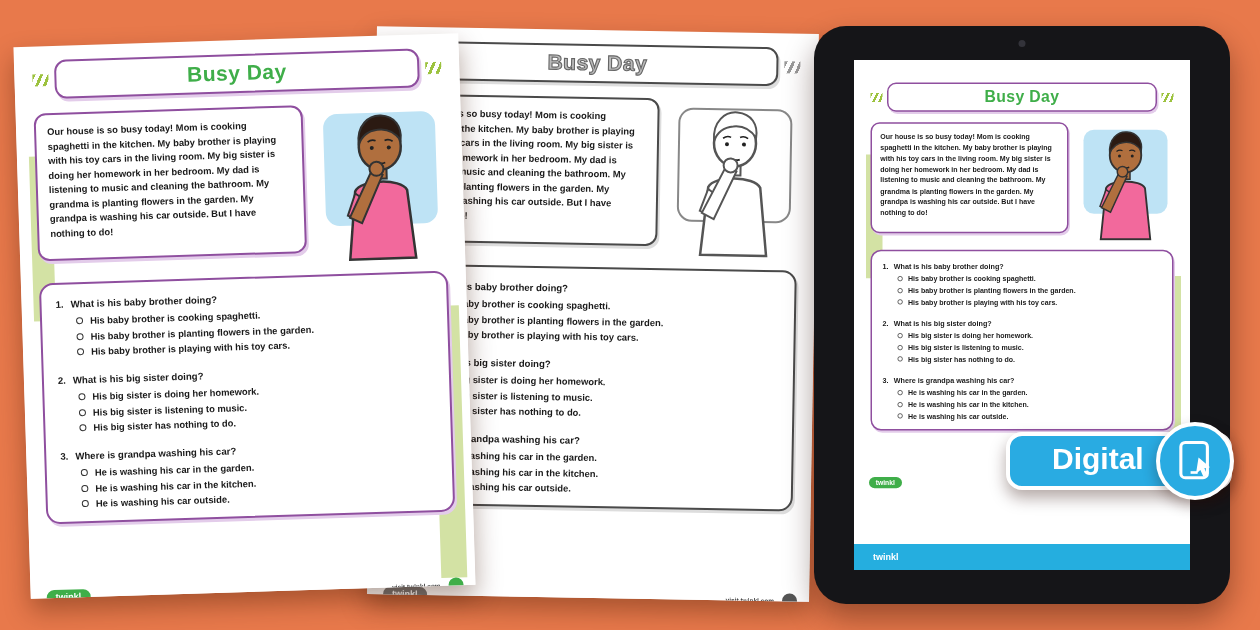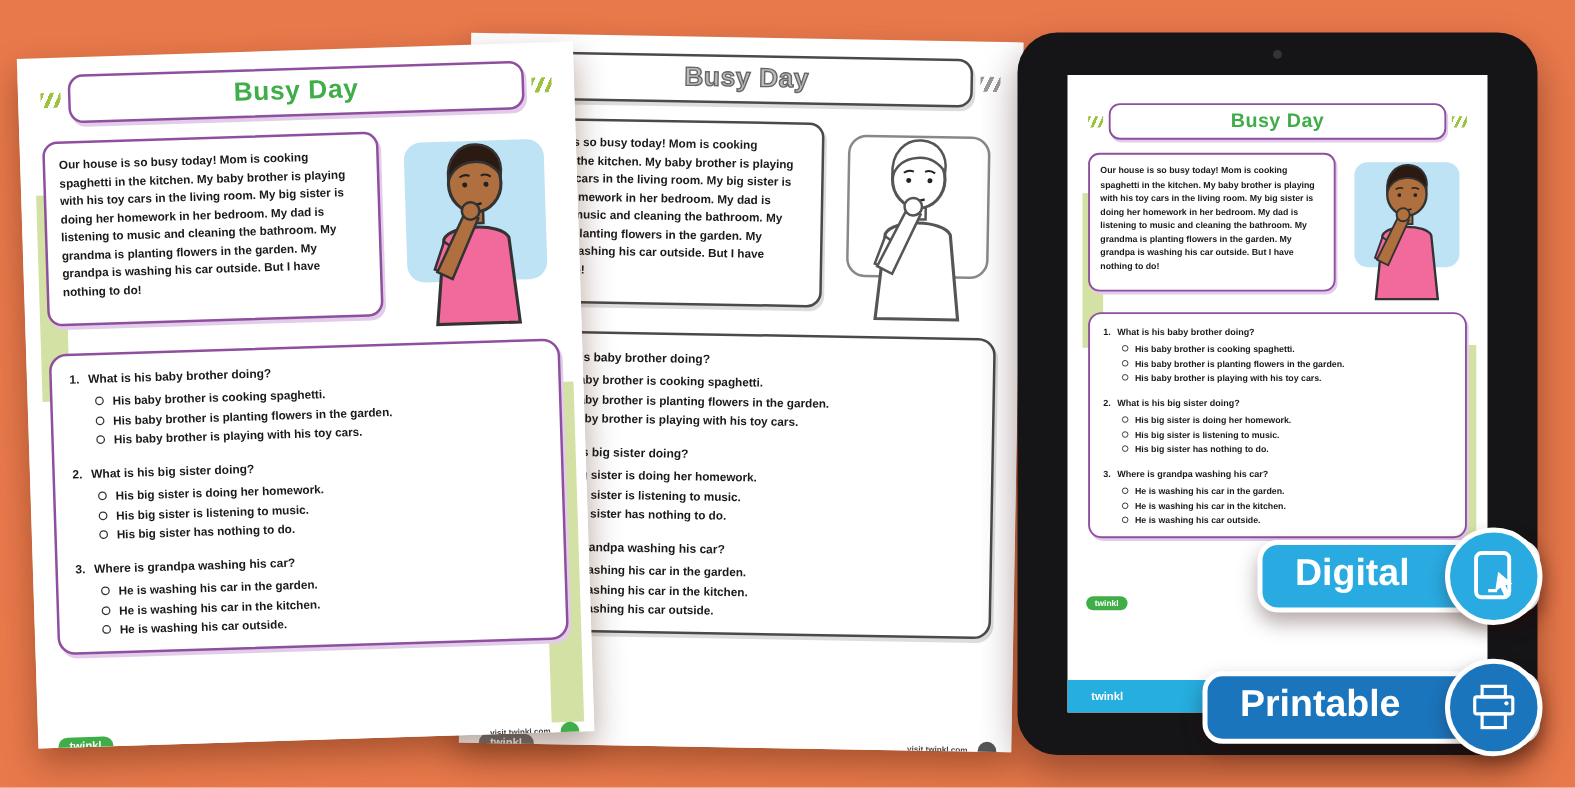--- a/index.html
+++ b/index.html
@@ -61,21 +61,21 @@
   .tablet-cam { position:absolute; top:14px; left:50%; transform:translateX(-50%); width:7px; height:7px;
     border-radius:50%; background:#33333a; }
   .tablet-screen { position:absolute; left:40px; top:34px; width:336px; height:510px; background:#fff; overflow:hidden; }
   .tablet-ws-wrap { position:absolute; left:3px; top:12px; width:440px; height:548px;
     transform:scale(0.75); transform-origin:top left; }
   .screen-bar { position:absolute; left:0; right:0; bottom:0; height:26px; background:#25AEDF;
     display:flex; align-items:center; padding:0 10px; z-index:2; }
 
   
   .badge { position:absolute; z-index:5; height:58px; display:flex; align-items:center;
-    border:4px solid #fff; border-radius:16px; box-shadow:0 8px 16px rgba(40,10,0,.35); color:#fff; }
+    border:4px solid #fff; border-radius:16px; box-shadow:0 8px 16px rgba(40,10,0,.35); color:#fff;padding-left:16px; }
   .badge-label { font-size:30px; font-weight:bold; padding:0 0 4px 26px; }
   .badge-digital   { left:1006px; top:432px; width:226px; background:#29ABE2; }
   .badge-printable { left:962px;  top:537px; width:270px; background:#1B75BC; }
   .badge-icon-circle { position:absolute; right:-6px; top:50%; transform:translateY(-50%);
     width:78px; height:78px; border-radius:50%; border:4px solid #fff;
     display:flex; align-items:center; justify-content:center; box-shadow:0 6px 14px rgba(40,10,0,.3); }
   .badge-digital .badge-icon-circle { background:#29ABE2; }
   .badge-printable .badge-icon-circle { background:#1B75BC; }
 </style>
 </head>
@@ -422,25 +422,14 @@
     <span class="badge-label">Digital</span>
     <span class="badge-icon-circle">
       <svg viewBox="0 0 52 52" width="46" height="46">
         <rect x="10" y="5" width="30" height="40" rx="5" fill="none" stroke="#fff" stroke-width="3.5"></rect>
         <line x1="21" y1="39" x2="29" y2="39" stroke="#fff" stroke-width="3"></line>
         <path d="M30 22 l13 11 -6.5 1.2 3.5 7.5 -4.5 2 -3.4 -7.6 -5 4.4 z" fill="#fff"></path>
       </svg>
     </span>
   </div>
 
-  <div class="badge badge-printable">
-    <span class="badge-label">Printable</span>
-    <span class="badge-icon-circle">
-      <svg viewBox="0 0 52 52" width="44" height="44">
-        <rect x="15" y="6" width="22" height="10" fill="none" stroke="#fff" stroke-width="3"></rect>
-        <rect x="8" y="16" width="36" height="16" rx="2" fill="none" stroke="#fff" stroke-width="3"></rect>
-        <rect x="15" y="32" width="22" height="13" fill="none" stroke="#fff" stroke-width="3"></rect>
-        <circle cx="38" cy="22" r="2" fill="#fff"></circle>
-      </svg>
-    </span>
-  </div>
 
 </div>
 
 </body></html>

